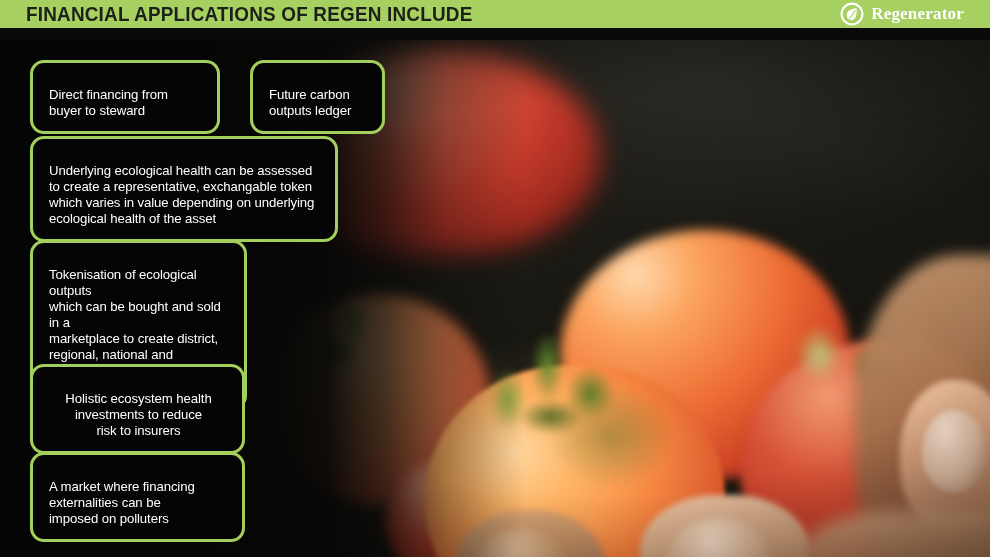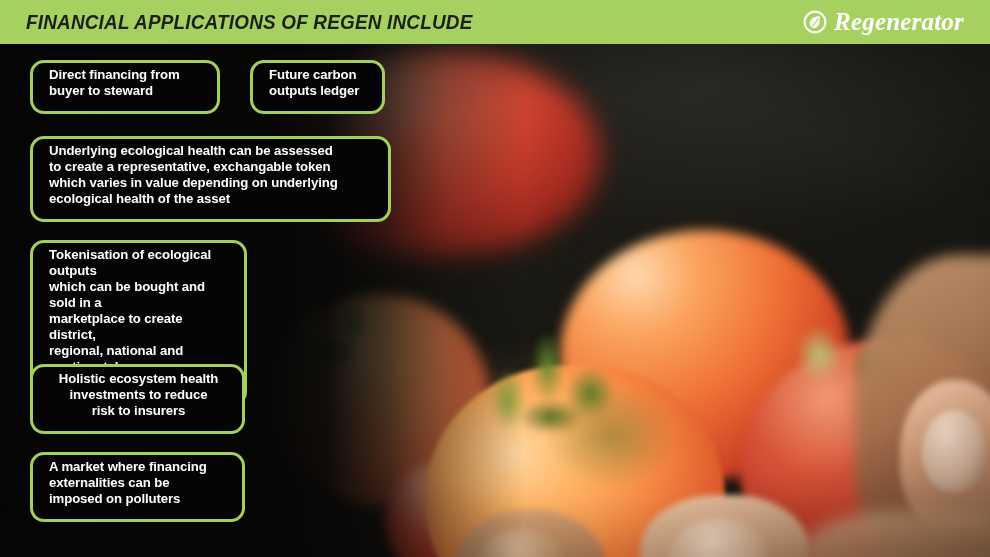--- a/index.html
+++ b/index.html
@@ -12,45 +12,44 @@
   #slide {
     position:relative;
     width:990px; height:557px;
     overflow:hidden;
     background:#0a0a08;
   }
 
   
   .header-band {
     position:absolute; left:0; top:0;
-    width:990px; height:44px;
+    width:990px; height:28px;
     background:#a6d160;
     display:flex; align-items:center;
     z-index:40;
-    font-style:italic;
   }
   .header-title {
     margin-left:26px;
     font-size:19.5px;
     font-weight:bold;
     letter-spacing:0.2px;
     color:#1d2018;
     white-space:nowrap;
     transform:scaleX(0.97);
     transform-origin:left center;
   }
   .brand {
     position:absolute; right:26px; top:50%;
     transform:translateY(-50%);
     display:flex; align-items:center; gap:7px;
   }
   .brand-mark { width:24px; height:24px; display:block; }
   .brand-name {
     font-family:"Liberation Serif", serif;
-    font-size:25px; font-weight:bold;
+    font-size:17px; font-weight:bold;
     color:#ffffff; letter-spacing:0.2px;
     white-space:nowrap;
   }
 
   
   .photo { position:absolute; inset:40px 0 0 0; overflow:hidden; }
   .photo > div { position:absolute; }
 
   .bg-dark {
     inset:0;
@@ -211,30 +210,30 @@
 
   
   .boxes { position:absolute; left:0; top:40px; width:990px; height:517px; z-index:30; }
   .box {
     position:absolute;
     background:#050505;
     border:3px solid #a3cf5c;
     border-radius:14px;
     color:#ffffff;
     font-size:13.2px;
-    font-weight:bold;
+    font-weight:normal;
     line-height:16px;
     letter-spacing:-0.1px;
-    padding:4px 14px 12px 16px;
+    padding:24px 14px 12px 16px;
   }
   .box p { white-space:pre-line; }
 
   .b1 { left:30px; top:20px;  width:190px; }
   .b2 { left:250px; top:20px; width:135px; }
-  .b3 { left:30px; top:96px;  width:361px; }
+  .b3 { left:30px; top:96px;  width:308px; }
   .b4 { left:30px; top:200px; width:217px; }
   .b5 { left:30px; top:324px; width:215px;text-align:center; }
   .b6 { left:30px; top:412px; width:215px; }
 </style>
 </head>
 <body>
 
 <div id="slide">
 
   <div class="photo">

